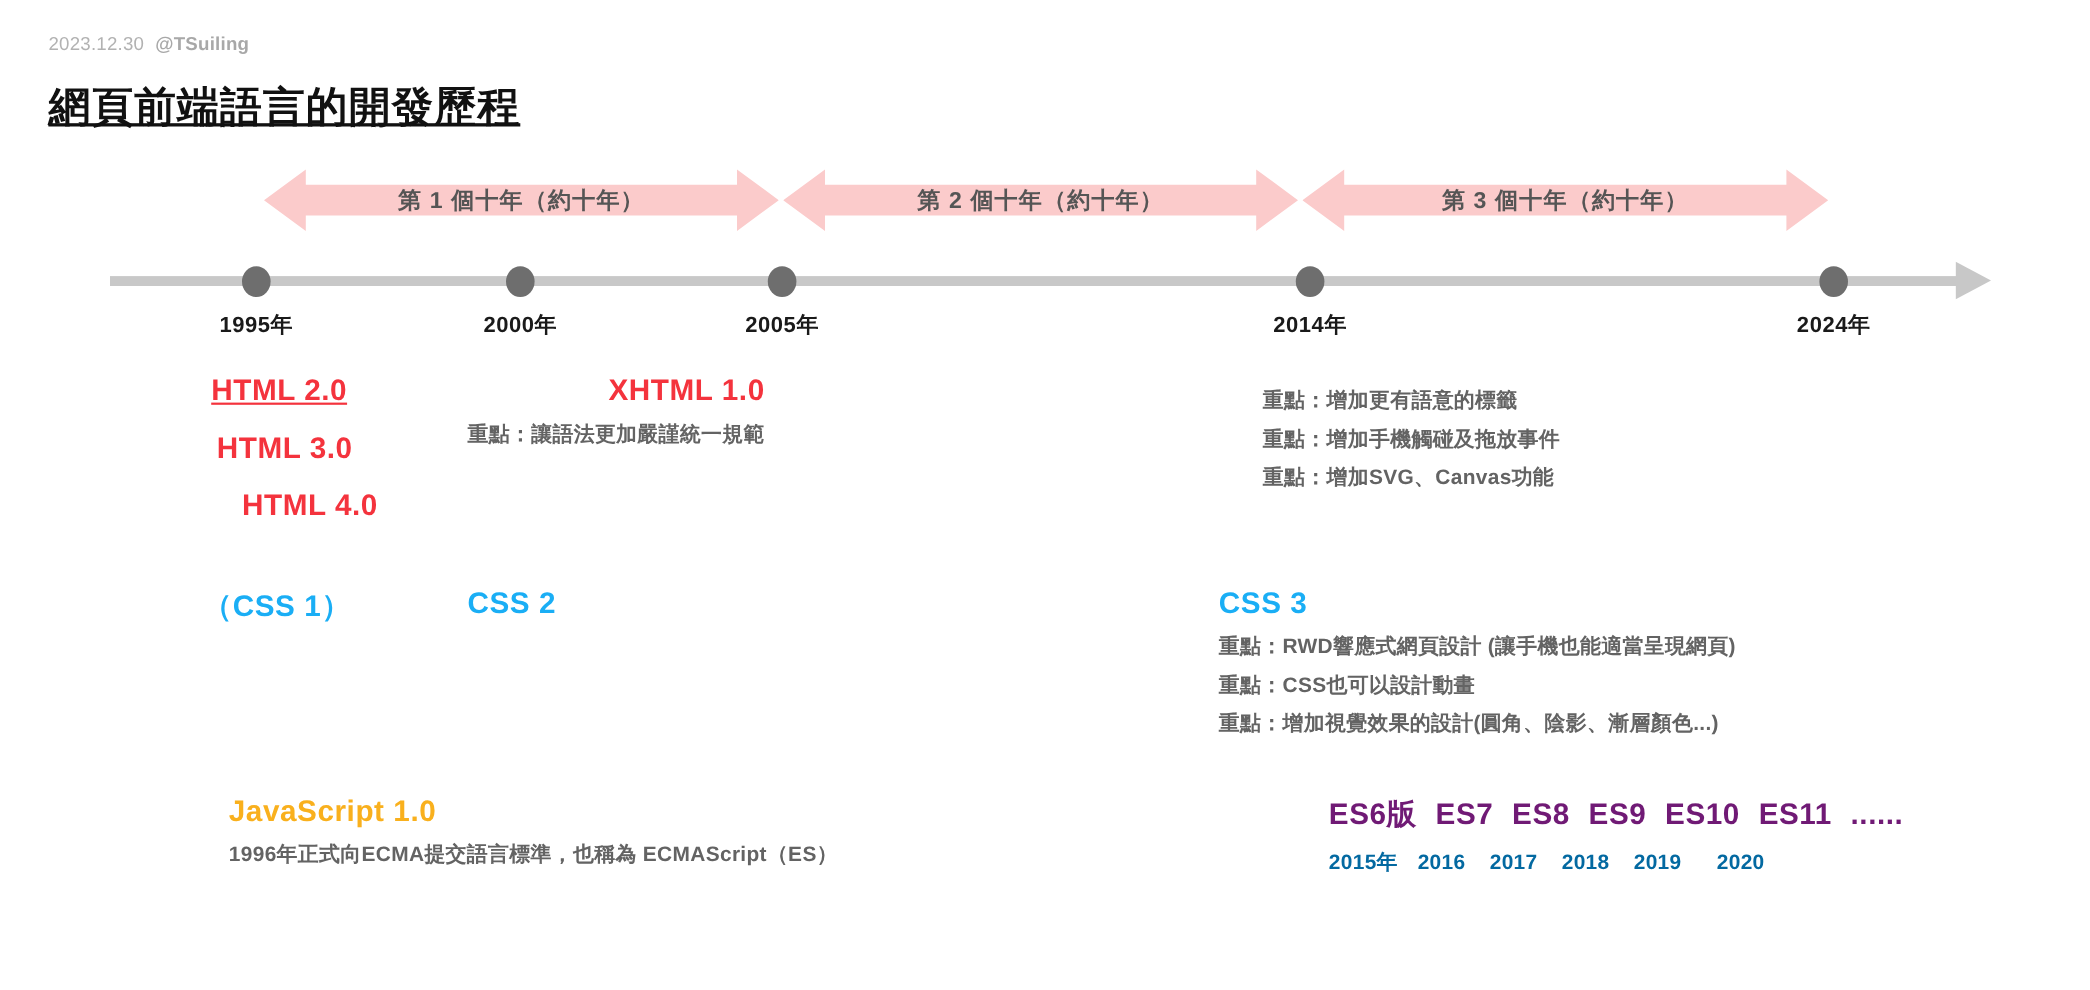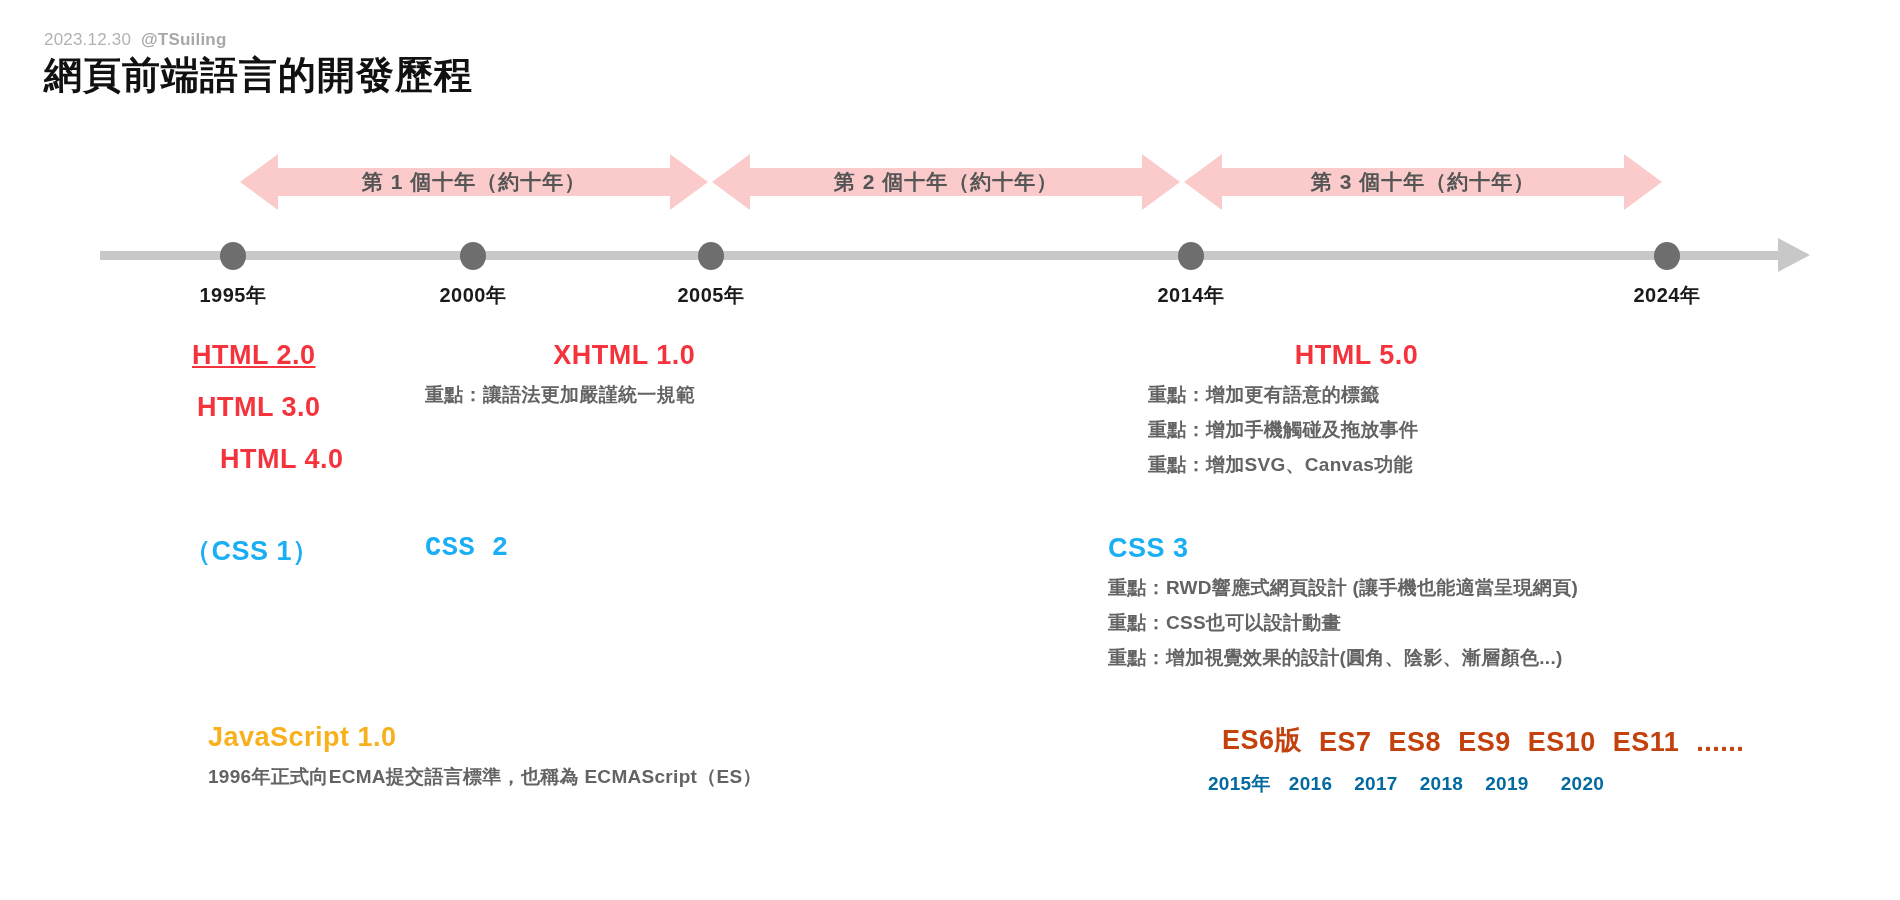--- a/index.html
+++ b/index.html
@@ -25,26 +25,27 @@
   #meta-line {
     font-size: 17px;
     color: #aaaaaa;
     font-weight: bold;
     letter-spacing: 0.2px;
     white-space: nowrap;
   }
   #meta-line .date { font-weight: normal; color: #b2b2b2; }
   #meta-line .handle { margin-left: 10px; font-weight: bold; color: #a8a8a8; }
   #page-title {
-    margin-top: 0;
+    margin-top: 22px;
     font-size: 38px;
     font-weight: bold;
     color: #111111;
     letter-spacing: 1px;
     white-space: nowrap;
+    text-decoration: underline;
   }
 
   
   .decade-arrow {
     position: absolute;
     top: 152px;
     height: 60px;
   }
   .decade-arrow svg { display: block; }
   .decade-label {
@@ -131,27 +132,26 @@
     white-space: nowrap;
   }
   #html-early .step.s1 { margin-left: 16px; text-decoration: underline; }
   #html-early .step.s2 { margin-left: 21px; margin-top: 21px; }
   #html-early .step.s3 { margin-left: 44px; margin-top: 21px; }
 
   
   #es-row { position: absolute; left: 1208px; top: 722px; }
   #es-versions {
     display: flex;
-    align-items: flex-end;
+    align-items: center;
     font-size: 27px;
     font-weight: bold;
-    color: #c2410c;
-    letter-spacing: 0.5px;
-    white-space: nowrap;
-    margin-left: 14px;
+    color: #701a75;
+    letter-spacing: 0.5px;
+    white-space: nowrap;
   }
   #es-versions .es { margin-right: 17px; }
   #es-versions .es:last-child { margin-right: 0; }
   #es-years {
     display: flex;
     align-items: baseline;
     margin-top: 13px;
     font-size: 19px;
     font-weight: bold;
     color: #0369a1;
@@ -211,31 +211,30 @@
   <div class="step s2">HTML 3.0</div>
   <div class="step s3">HTML 4.0</div>
 </div>
 
 <div class="block" style="left:425px; top:340px;">
   <div class="v-title red">XHTML 1.0</div>
   <div class="v-desc">重點：讓語法更加嚴謹統一規範</div>
 </div>
 
 <div class="block" style="left:1148px; top:340px;">
-  <div class="v-title red">HTML 5.0</div>
   <div class="v-desc">重點：增加更有語意的標籤</div>
   <div class="v-desc tight">重點：增加手機觸碰及拖放事件</div>
   <div class="v-desc tight">重點：增加SVG、Canvas功能</div>
 </div>
 
 <div class="block" style="left:184px; top:533px;">
   <div class="v-title blue">（CSS 1）</div>
 </div>
 
-<div class="block" style="left:425px; top:533px;font-family:Liberation Mono, monospace;">
+<div class="block" style="left:425px; top:533px;">
   <div class="v-title blue">CSS 2</div>
 </div>
 
 <div class="block" style="left:1108px; top:533px;">
   <div class="v-title blue">CSS 3</div>
   <div class="v-desc">重點：RWD響應式網頁設計 (讓手機也能適當呈現網頁)</div>
   <div class="v-desc tight">重點：CSS也可以設計動畫</div>
   <div class="v-desc tight">重點：增加視覺效果的設計(圓角、陰影、漸層顏色...)</div>
 </div>
 

